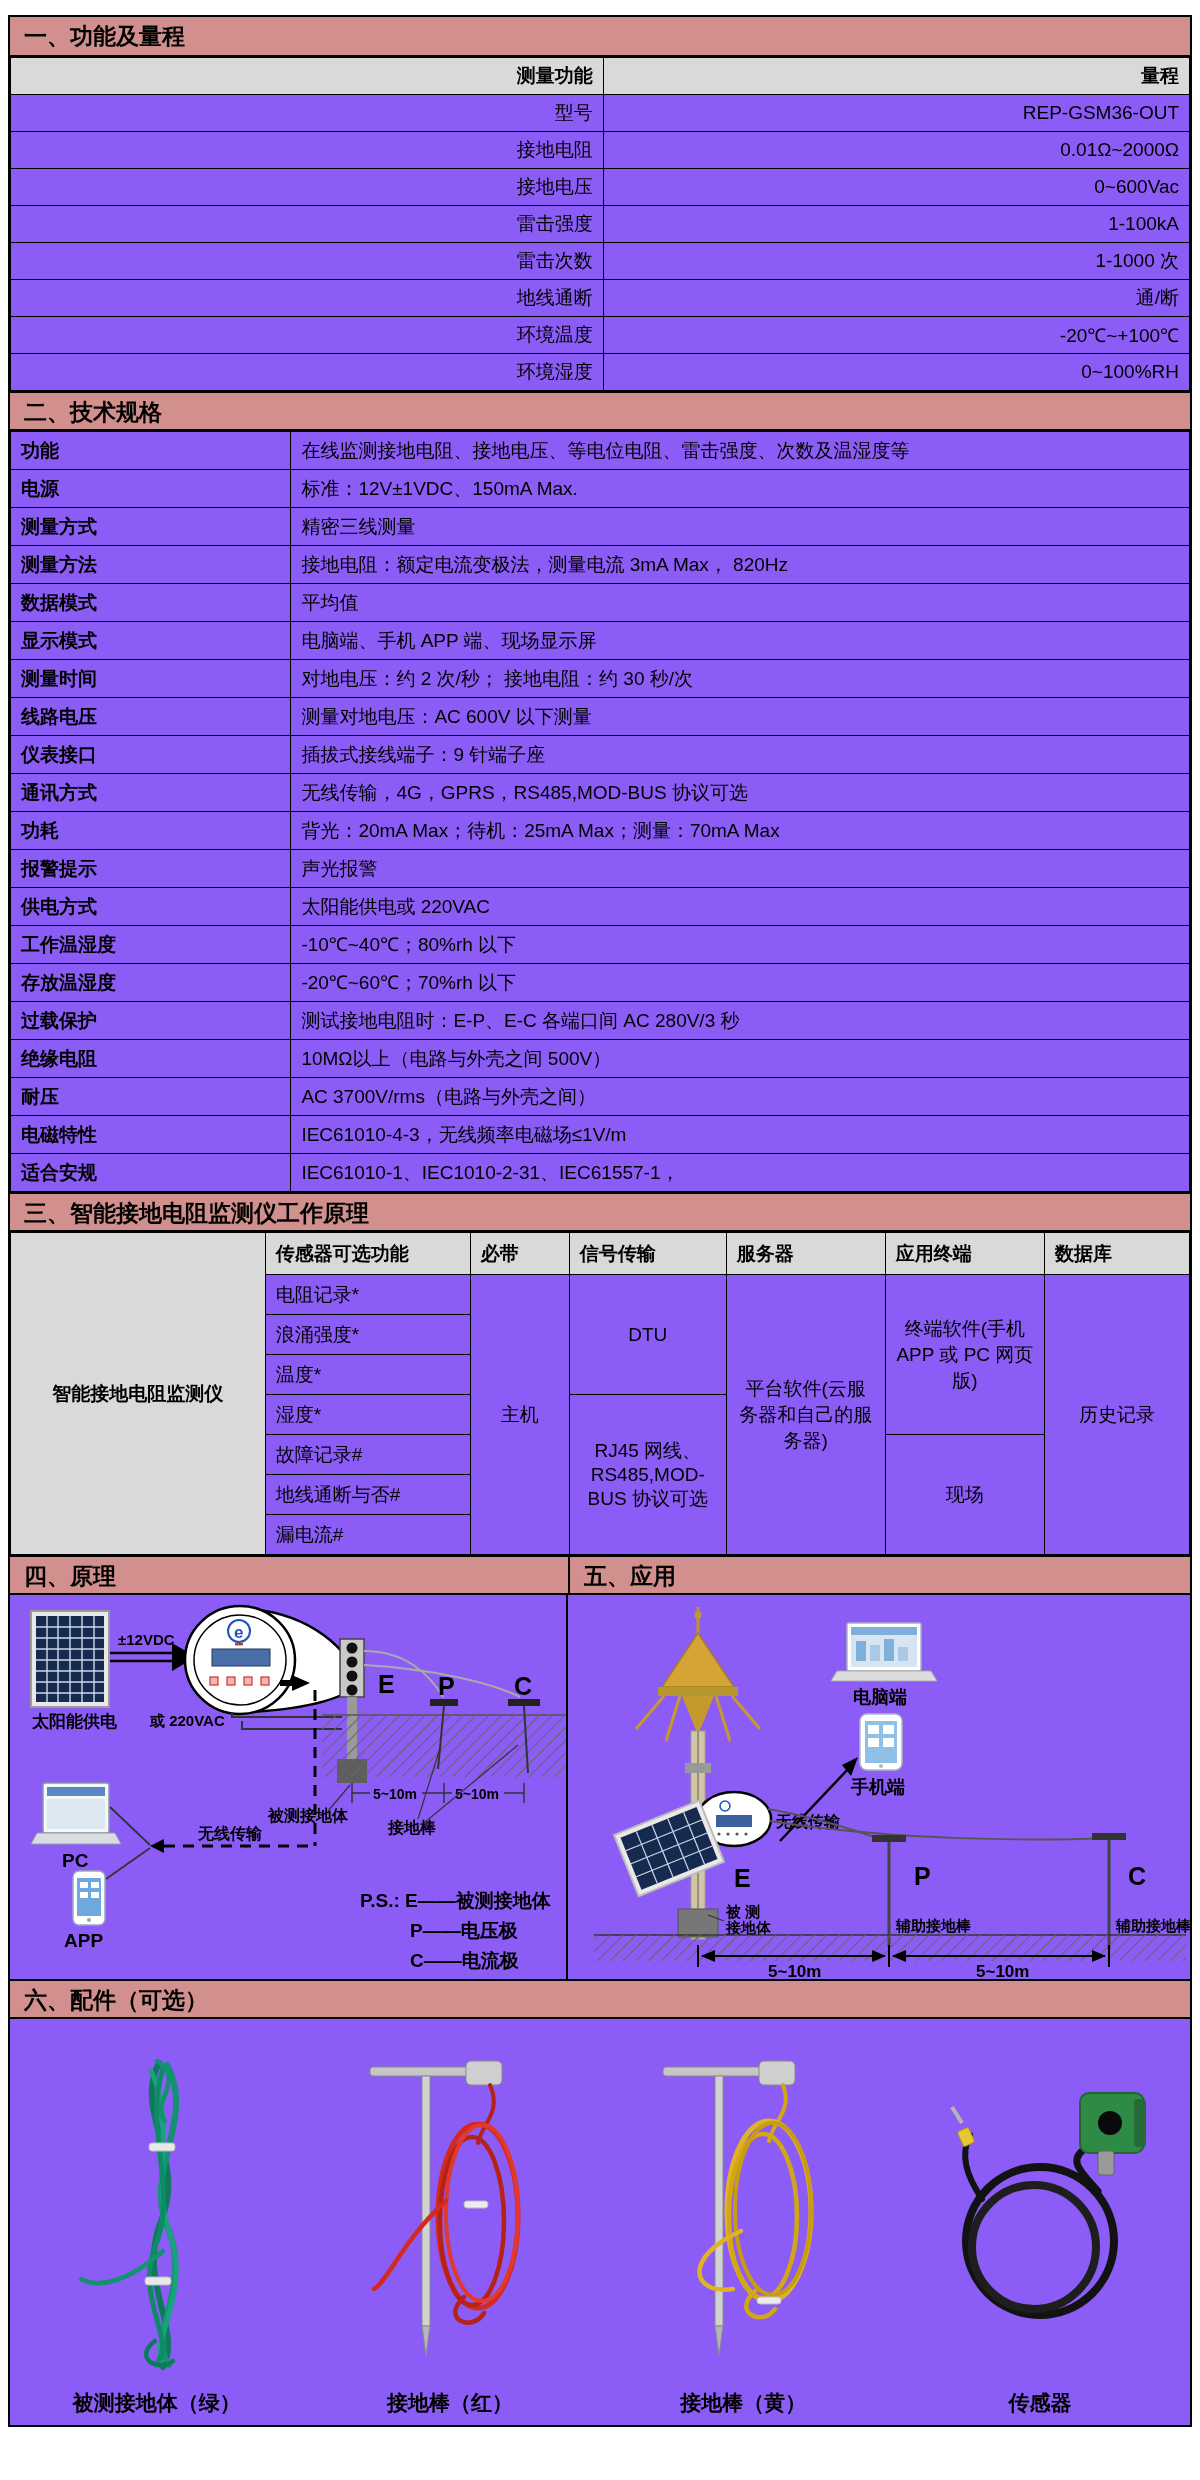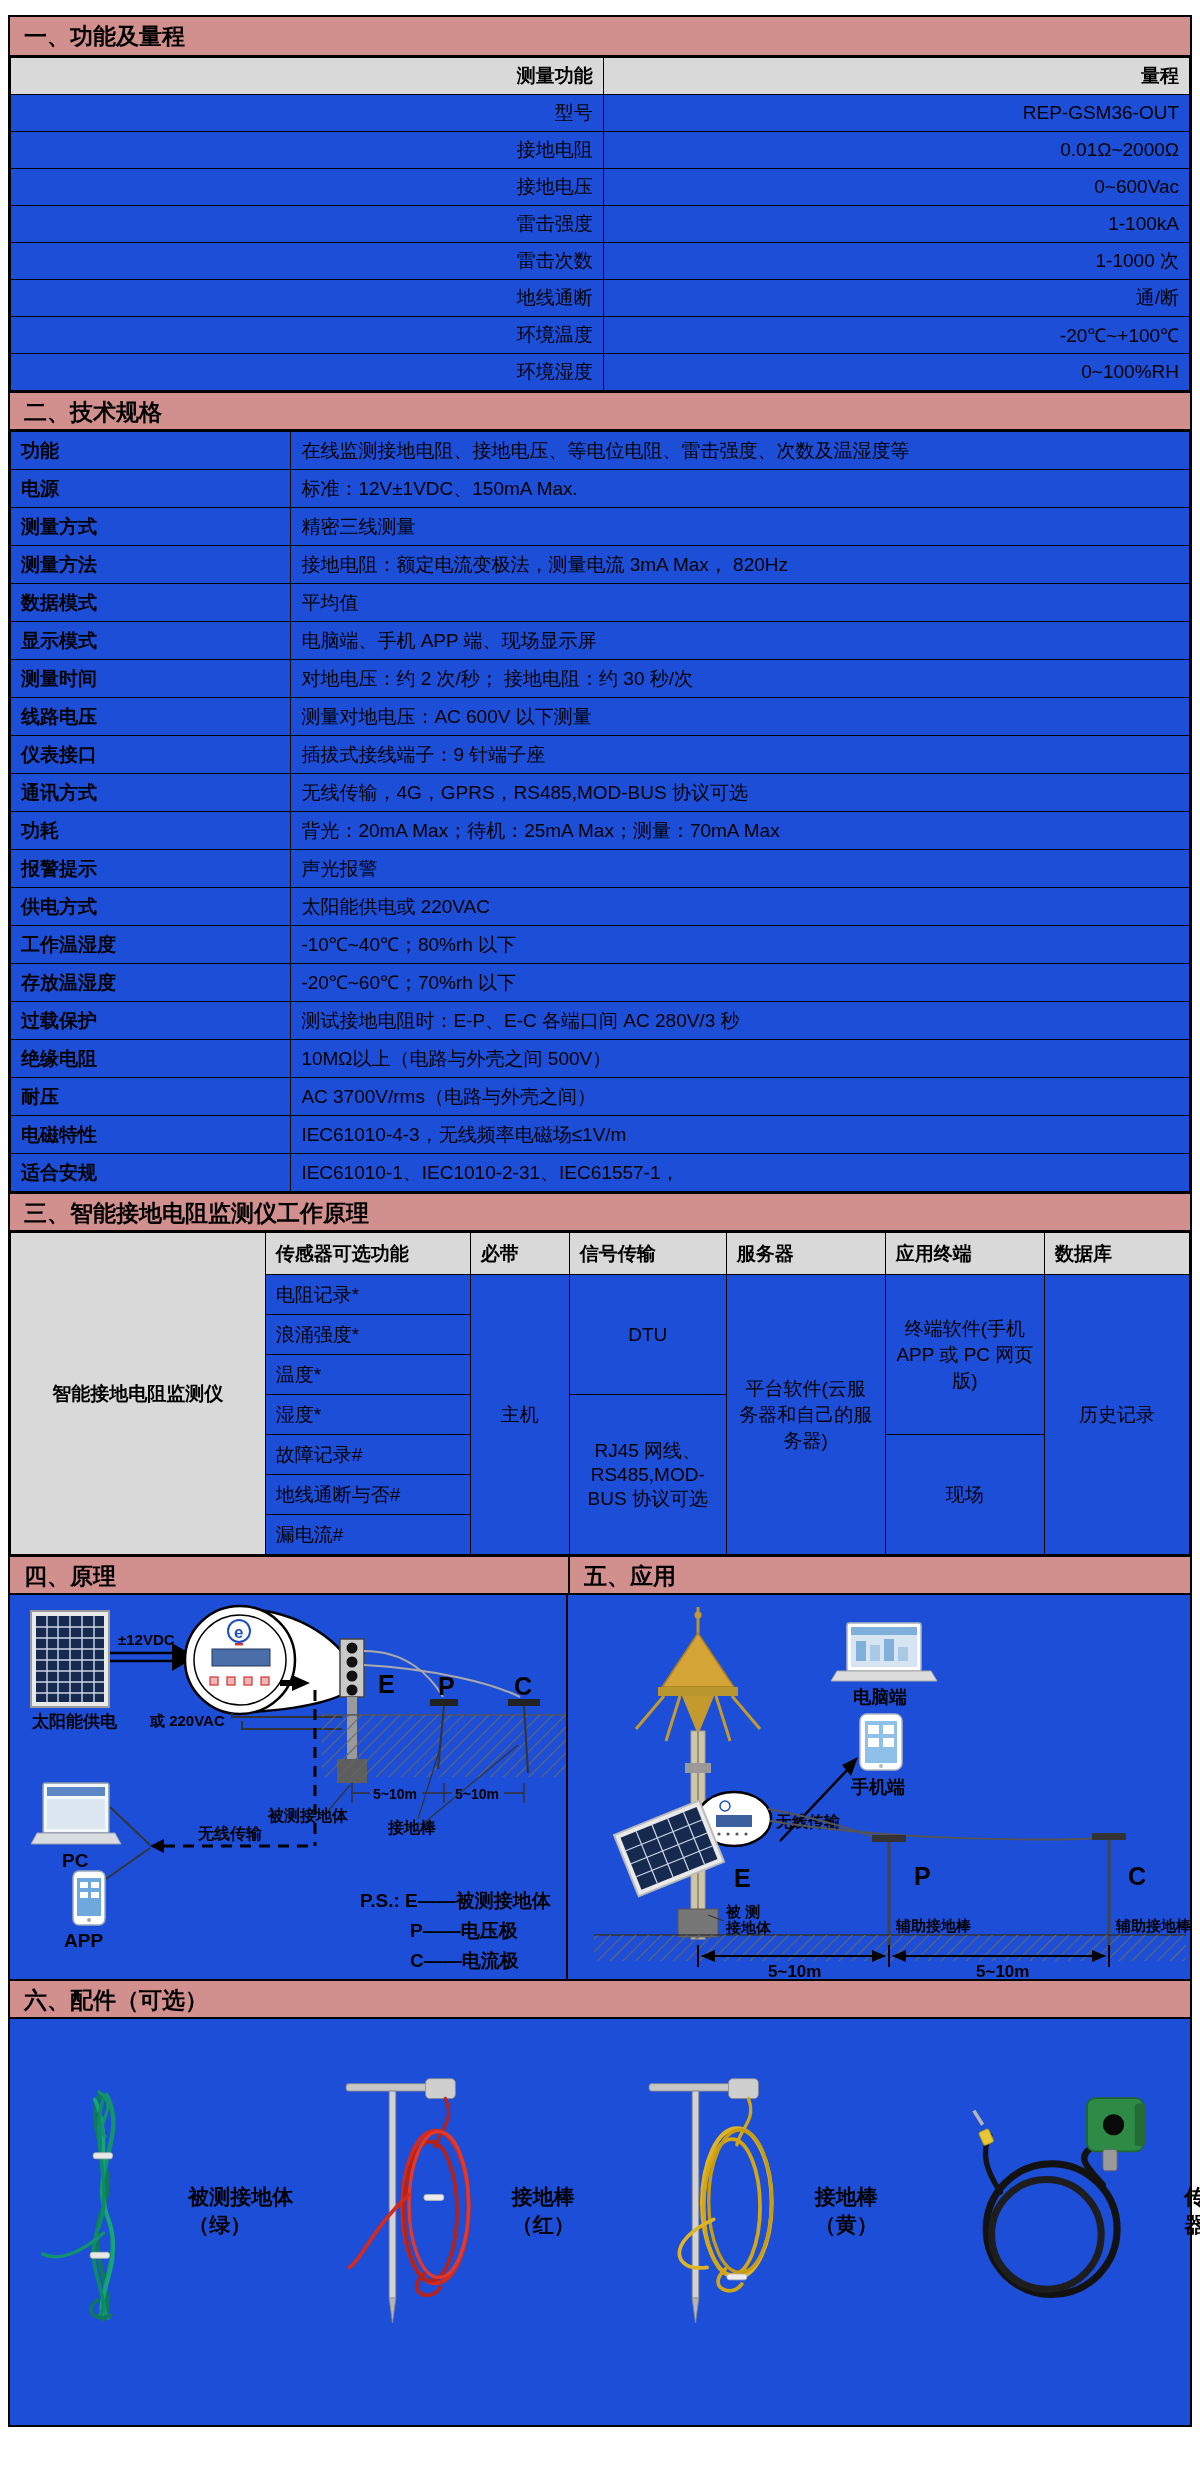--- a/index.html
+++ b/index.html
@@ -1,17 +1,17 @@
 <!DOCTYPE html>
 <html><head>
 <meta charset="utf-8">
 <style>
   html,body{margin:0;padding:0;background:#fff;}
   body{width:1200px;font-family:"Liberation Sans",sans-serif;color:#000;}
-  .doc{width:1184px;margin:15px 0 0 8px;border:2px solid #000;box-sizing:border-box;background:#1d4ed8;}
+  .doc{width:1184px;margin:15px 0 0 8px;border:2px solid #000;box-sizing:border-box;background:#8b5cf6;}
   .sec-header{background:#d18f8d;border-top:2px solid #000;border-bottom:2px solid #000;
               height:40px;line-height:38px;padding-left:14px;font-size:23px;font-weight:bold;box-sizing:border-box;}
   .doc > .sec-header:first-child{border-top:none;}
   table{border-collapse:collapse;width:100%;table-layout:fixed;}
   td{border:1px solid #000;font-size:19px;padding:0 10px;vertical-align:middle;overflow:hidden;}
   .t1 td{height:36px;text-align:right;}
   .t1 .lab{width:48.5%;font-weight:normal;}
   .t1 .hrow td{background:#d9d9d9;font-weight:bold;}
   .t2 td{height:37px;}
   .t2 .lab{width:22%;font-weight:bold;}
@@ -26,21 +26,21 @@
   .diag-head .sec-header.right{flex:1 1 auto;border-left:2px solid #000;}
   .diag-row{display:flex;height:384px;}
   .pane{position:relative;box-sizing:border-box;}
   .pane.left{flex:0 0 558px;border-right:2px solid #000;}
   .pane.right{flex:1 1 auto;}
   svg{display:block;}
   svg text{font-family:"Liberation Sans",sans-serif;}
   .svg-lbl{font-weight:bold;}
   
   .acc-row{display:flex;height:406px;box-sizing:border-box;}
-  .acc-cell{flex:1 1 25%;display:flex;flex-direction:row;align-items:center;justify-content:flex-end;padding-bottom:30px;}
+  .acc-cell{flex:1 1 25%;display:flex;flex-direction:column;align-items:center;justify-content:flex-end;padding-bottom:8px;}
   .acc-label{font-size:21px;font-weight:bold;margin-top:8px;}
 </style>
 </head>
 <body>
 
 <div class="doc">
 
   <div class="sec-header">一、功能及量程</div>
   <table class="t1">
     <tbody>

